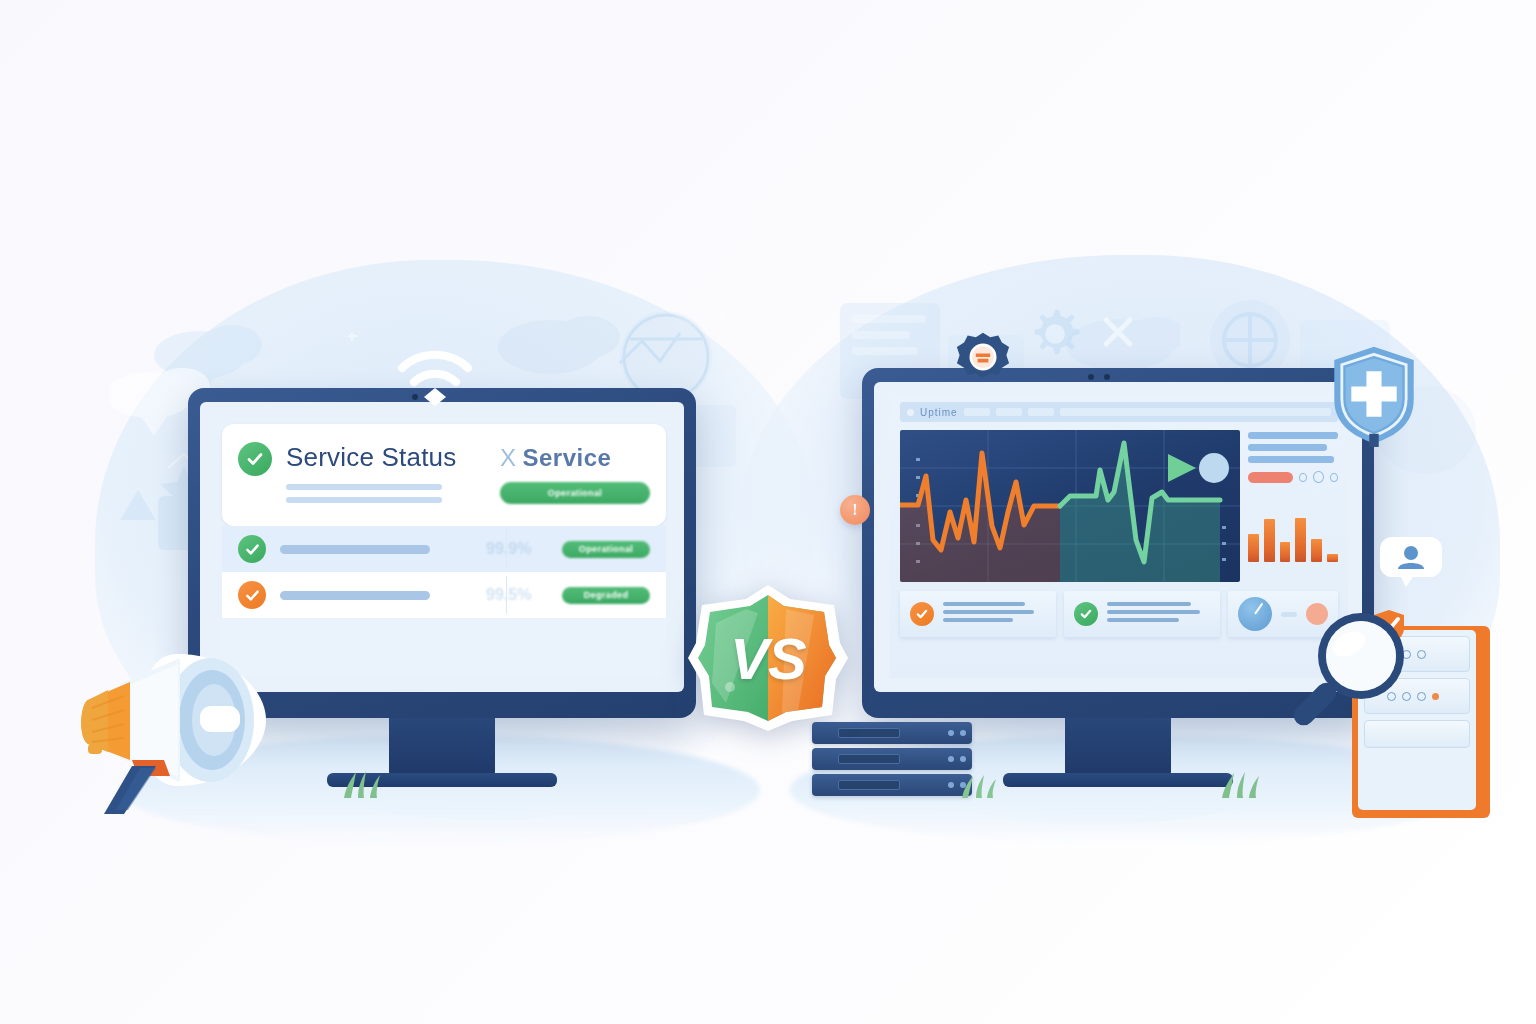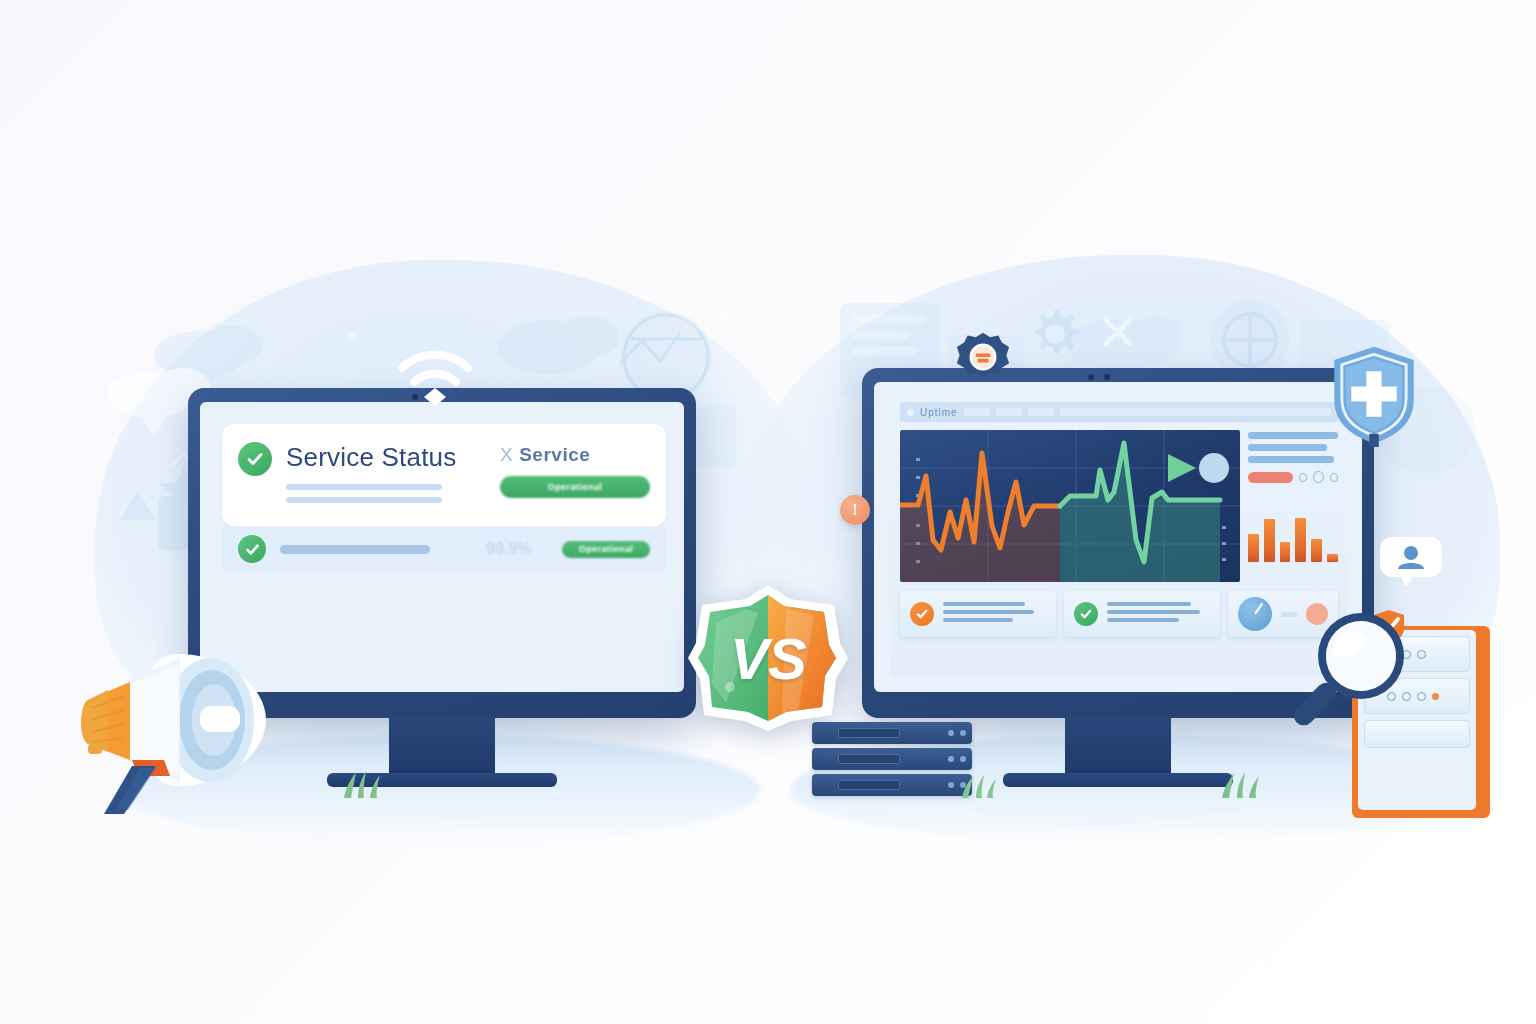--- a/index.html
+++ b/index.html
@@ -98,21 +98,21 @@
   .check.orange { background: linear-gradient(145deg,#f79245,#ee7a22); }
   .check svg { display:block; }
   .sp-title {
     color:#2c4a7d; font-size:26px; font-weight:500; line-height:1;
     margin-top:2px; letter-spacing:.2px;
   }
   .sp-head-mid { flex:1; }
   .sp-lines { margin-top: 14px; }
   .ln { height:6px; border-radius:3px; background:#c7dcf2; margin-bottom:7px; }
   .sp-brand {
-    color:#3d6399; font-size:19px; font-weight:600; letter-spacing:.5px;
+    color:#3d6399; font-size:24px; font-weight:600; letter-spacing:.5px;
     filter: blur(.4px); opacity:.85; white-space:nowrap;
   }
   .sp-brand .x { color:#8fb3d8; margin-right:6px; font-weight:400;}
   .badge {
     border-radius: 11px; color:#fff; font-size:9px; font-weight:bold;
     text-align:center; letter-spacing:.4px;
     filter: blur(.9px);
     display:flex; align-items:center; justify-content:center;
   }
   .badge.green  { background: linear-gradient(180deg,#53bd78,#3ca963); }
@@ -377,20 +377,32 @@
                   <path d="M4 10.5 L8 14.5 L16 5.5" stroke="#fff" stroke-width="3" fill="none" stroke-linecap="round" stroke-linejoin="round"></path>
                 </svg>
             </div>
             <div class="bar" style="width:150px"></div>
             <div style="flex:1"></div>
             <div class="pct" style="opacity:.45;filter:blur(1px);width:44px;text-align:right;">99.9%</div>
             <div class="sp-divider"></div>
             <div class="badge green" style="width:88px;height:17px;margin-left:18px;">Operational</div>
           </div>
 
+          <div class="sp-row even">
+            <div class="check orange" style="width:28px;height:28px;">
+              <svg width="17" height="17" viewBox="0 0 20 20">
+                  <path d="M4 10.5 L8 14.5 L16 5.5" stroke="#fff" stroke-width="3" fill="none" stroke-linecap="round" stroke-linejoin="round"></path>
+                </svg>
+            </div>
+            <div class="bar" style="width:150px"></div>
+            <div style="flex:1"></div>
+            <div class="pct" style="opacity:.45;filter:blur(1px);width:44px;text-align:right;">99.5%</div>
+            <div class="sp-divider"></div>
+            <div class="badge green" style="width:88px;height:17px;margin-left:18px;">Degraded</div>
+          </div>
 
 
 
         </div>
       </div>
     </div>
 
     <div class="neck" style="left:201px; top:330px; width:106px; height:58px;"></div>
     <div class="base" style="left:139px; top:385px; width:230px; height:14px;"></div>
   </div>

